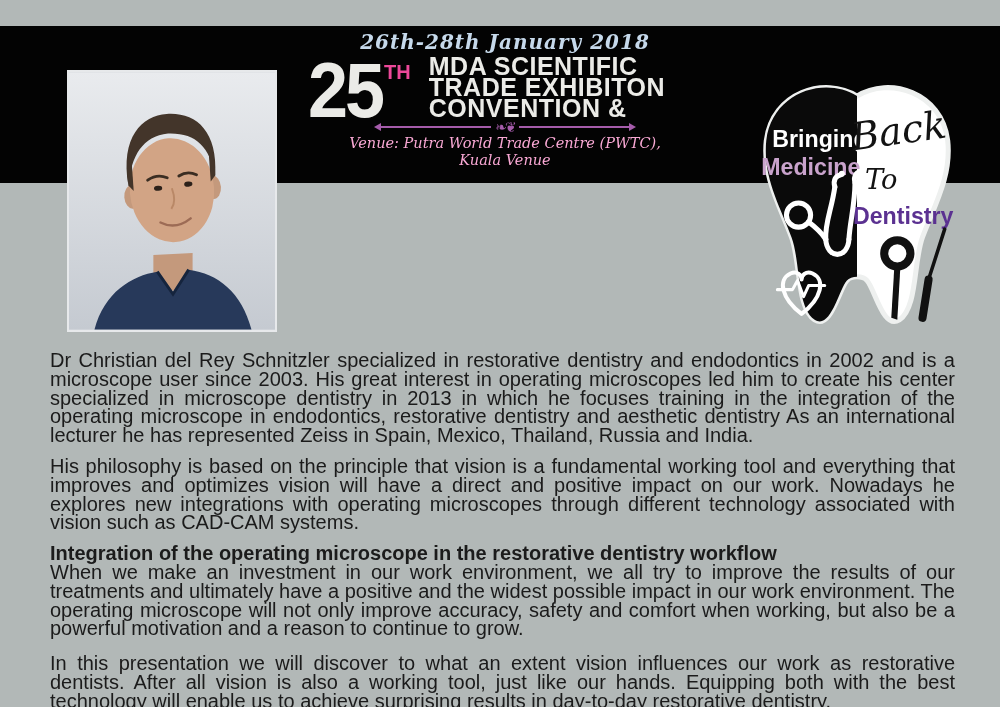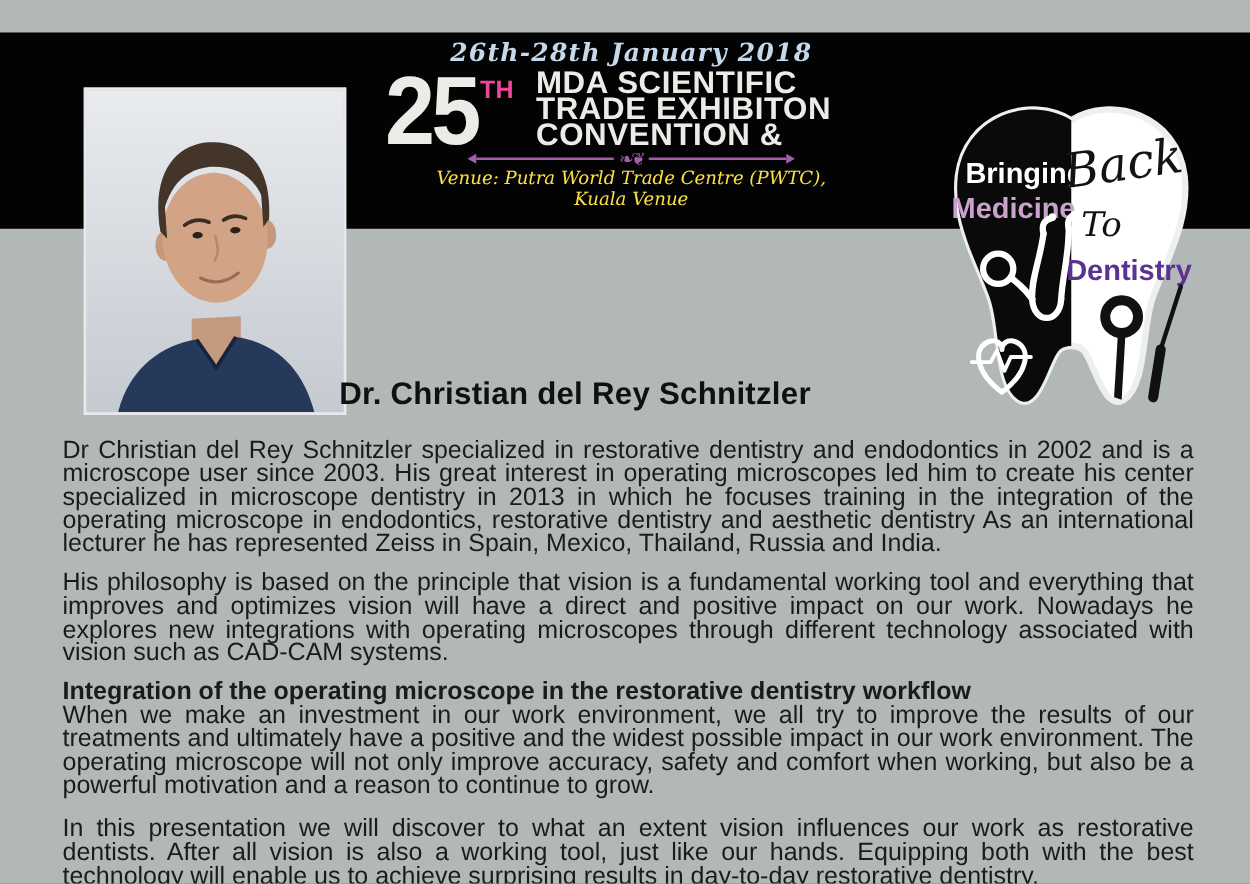--- a/index.html
+++ b/index.html
@@ -26,21 +26,21 @@
   .title-lines{text-align:left;font-weight:bold;font-size:25px;line-height:21px;
     color:#ebebe7;letter-spacing:0.5px;white-space:nowrap;}
   .orn-divider{display:flex;align-items:center;justify-content:center;width:262px;margin:3px auto 1px auto;}
   .orn-divider .dline{flex:1;height:2px;background:#a55cab;}
   .orn-divider .arrow{width:0;height:0;border-top:4px solid transparent;border-bottom:4px solid transparent;}
   .orn-divider .arrow.left{border-right:7px solid #a55cab;}
   .orn-divider .arrow.right{border-left:7px solid #a55cab;}
   .orn-glyphs{color:#a55cab;font-size:14px;line-height:10px;padding:0 4px;letter-spacing:-2px;}
   .conf-venue1,.conf-venue2{
     font-family:"DejaVu Serif",serif;font-style:italic;font-size:14.5px;
-    color:#fde047;line-height:17px;white-space:nowrap;
+    color:#f9a8d4;line-height:17px;white-space:nowrap;
   }
   .conf-venue1{margin-top:3px;}
   
   .photo{
     position:absolute;left:67px;top:70px;width:210px;height:262px;
     border:2px solid #e7e9eb;box-sizing:border-box;background:#dadde1;
   }
   .photo svg{display:block;width:100%;height:100%;}
   
   .tooth-logo{position:absolute;left:746px;top:82px;width:222px;height:254px;}
@@ -165,21 +165,20 @@
         <path d="M153 184 L147 184 L144 234 L150 236 Z" fill="#111111"></path>
       </g>
 
       <g>
         <path d="M197 146 L181 196" stroke="#111111" stroke-width="3.5" stroke-linecap="round"></path>
         <path d="M181 196 L175 234" stroke="#111111" stroke-width="8" stroke-linecap="round"></path>
       </g>
     </svg>
   </div>
 
-  <div class="speaker-name">Dr. Christian del Rey Schnitzler</div>
 
   <div class="bio">
     <p>Dr Christian del Rey Schnitzler specialized in restorative dentistry and endodontics in 2002 and is a microscope user since 2003. His great interest in operating microscopes led him to create his center specialized in microscope dentistry in 2013 in which he focuses training in the integration of the operating microscope in endodontics, restorative dentistry and aesthetic dentistry As an international lecturer he has represented Zeiss in Spain, Mexico, Thailand, Russia and India.</p>
     <p>His philosophy is based on the principle that vision is a fundamental working tool and everything that improves and optimizes vision will have a direct and positive impact on our work. Nowadays he explores new integrations with operating microscopes through different technology associated with vision such as CAD-CAM systems.</p>
     <div class="syn-title">Integration of the operating microscope in the restorative dentistry workflow</div>
     <p>When we make an investment in our work environment, we all try to improve the results of our treatments and ultimately have a positive and the widest possible impact in our work environment. The operating microscope will not only improve accuracy, safety and comfort when working, but also be a powerful motivation and a reason to continue to grow.</p>
     <p class="closing">In this presentation we will discover to what an extent vision influences our work as restorative dentists. After all vision is also a working tool, just like our hands. Equipping both with the best technology will enable us to achieve surprising results in day-to-day restorative dentistry.</p>
   </div>
 
 </div>

